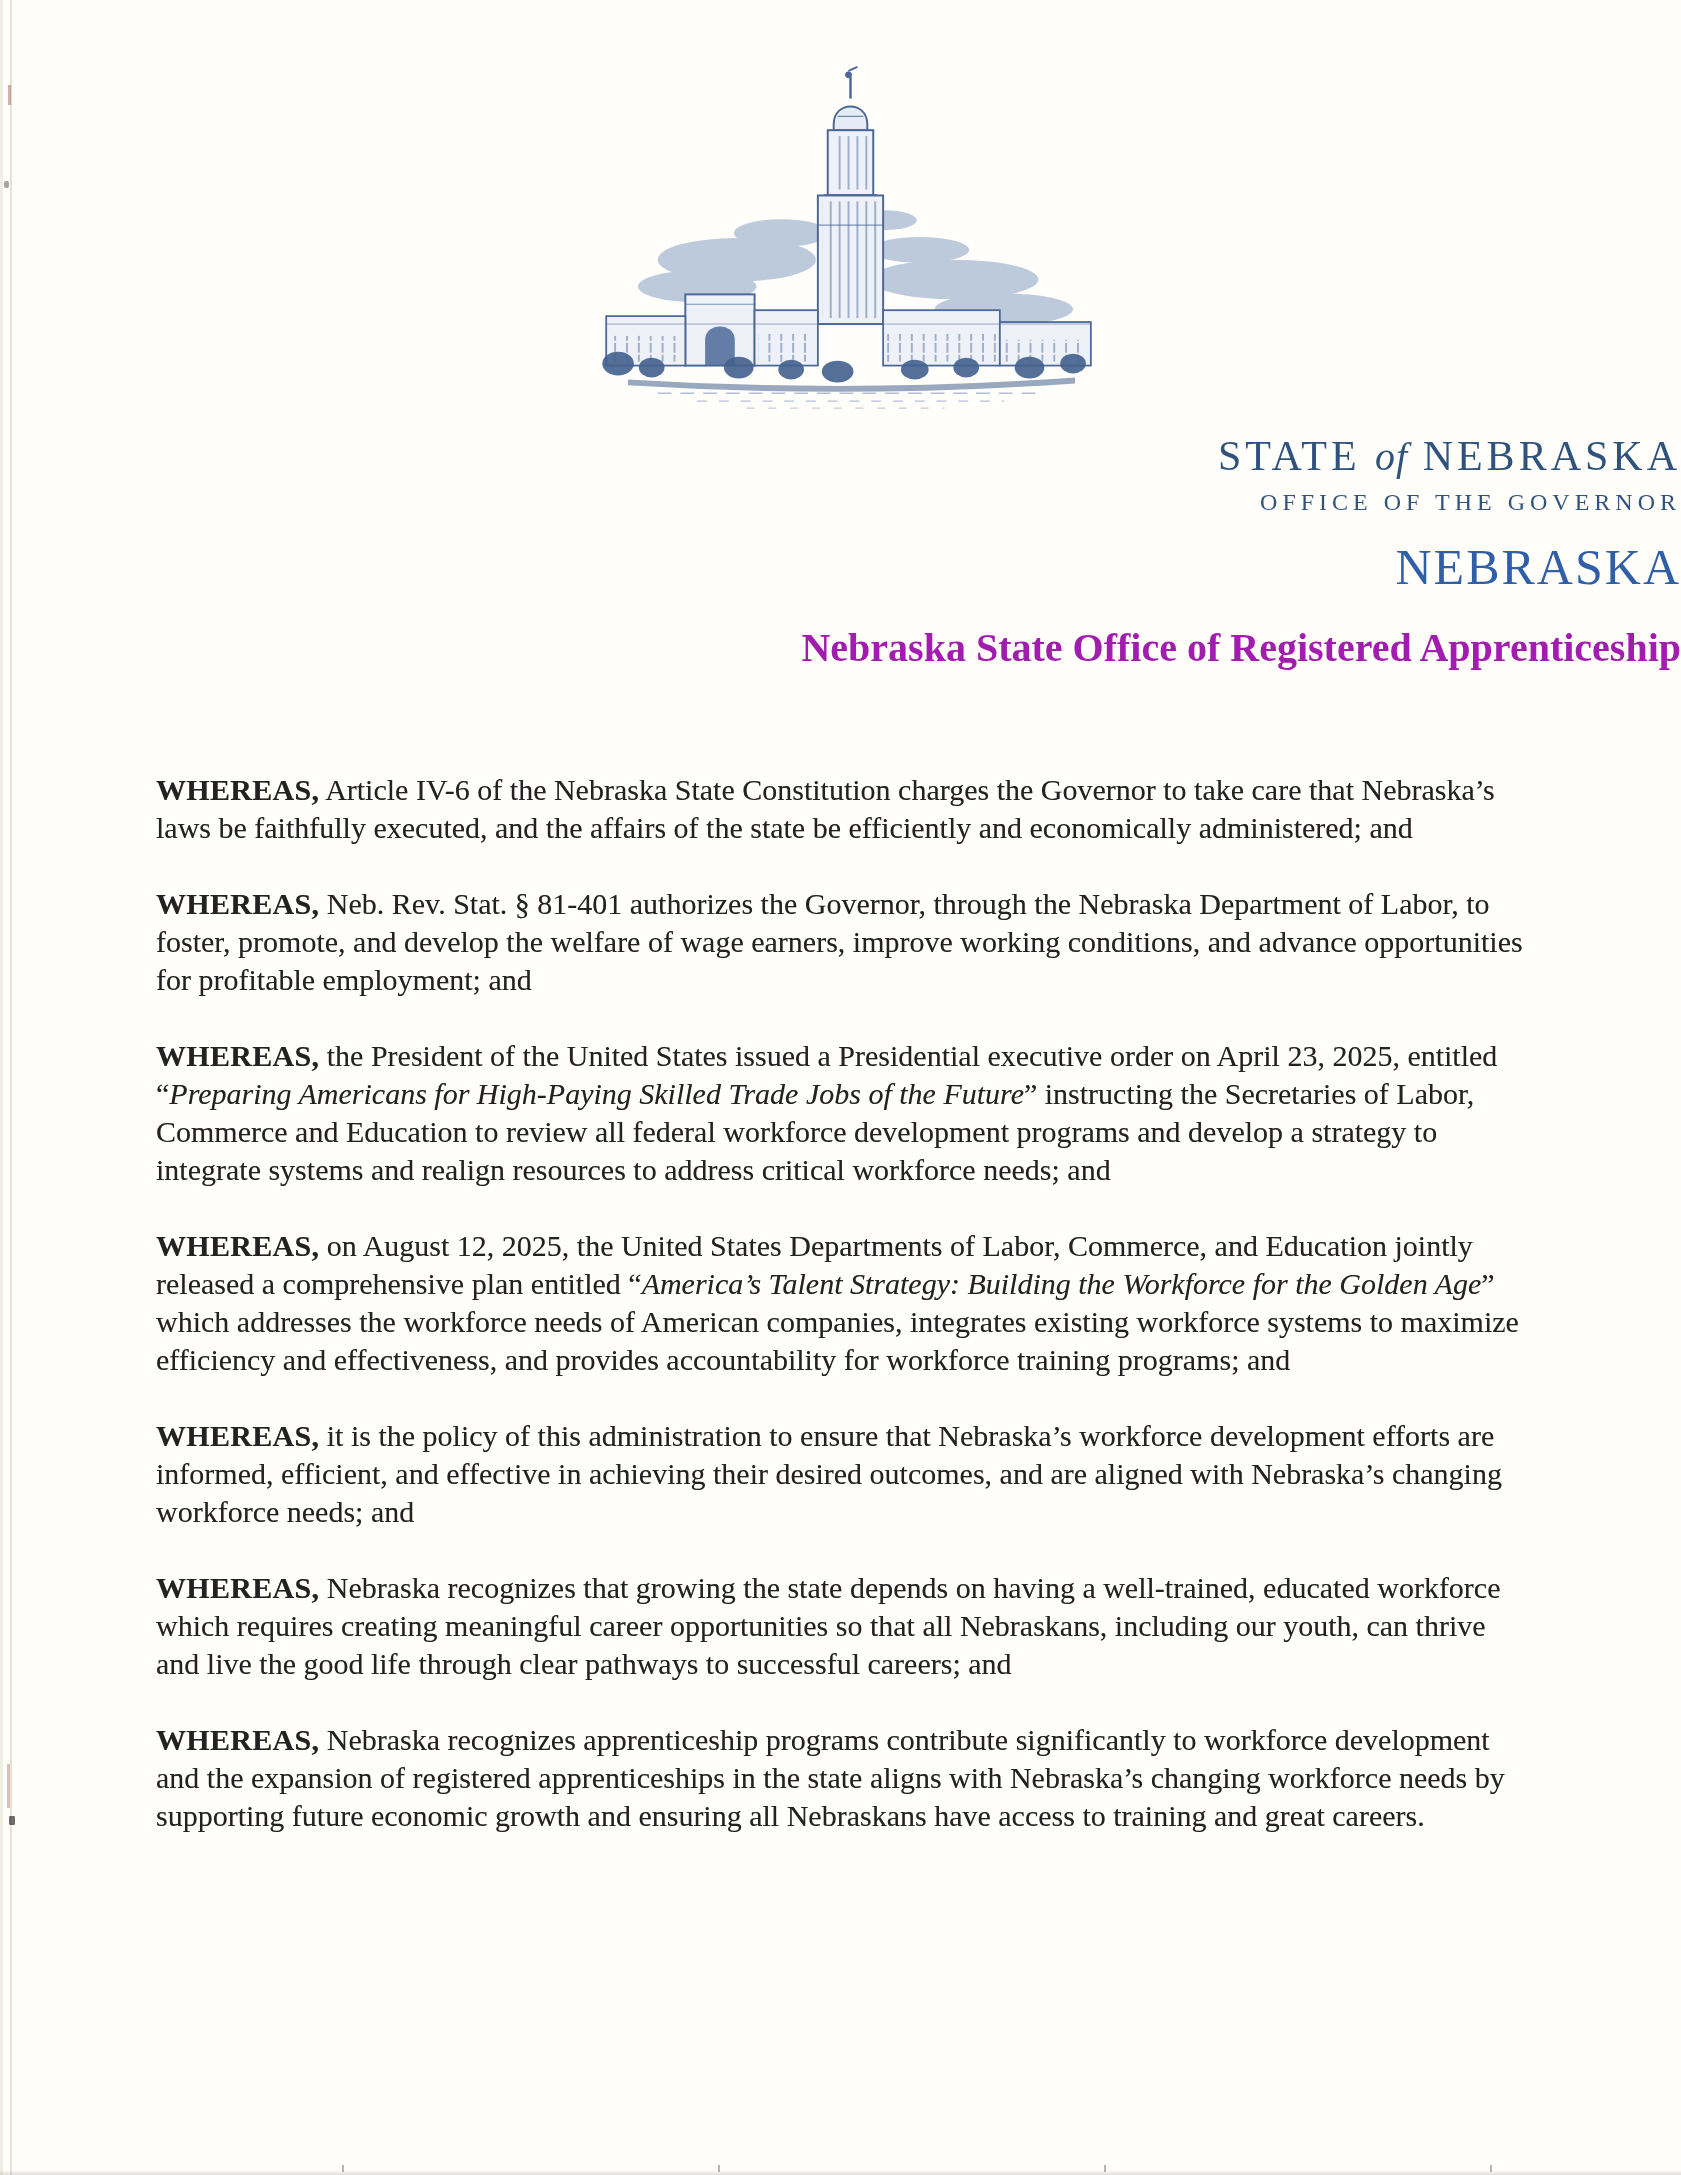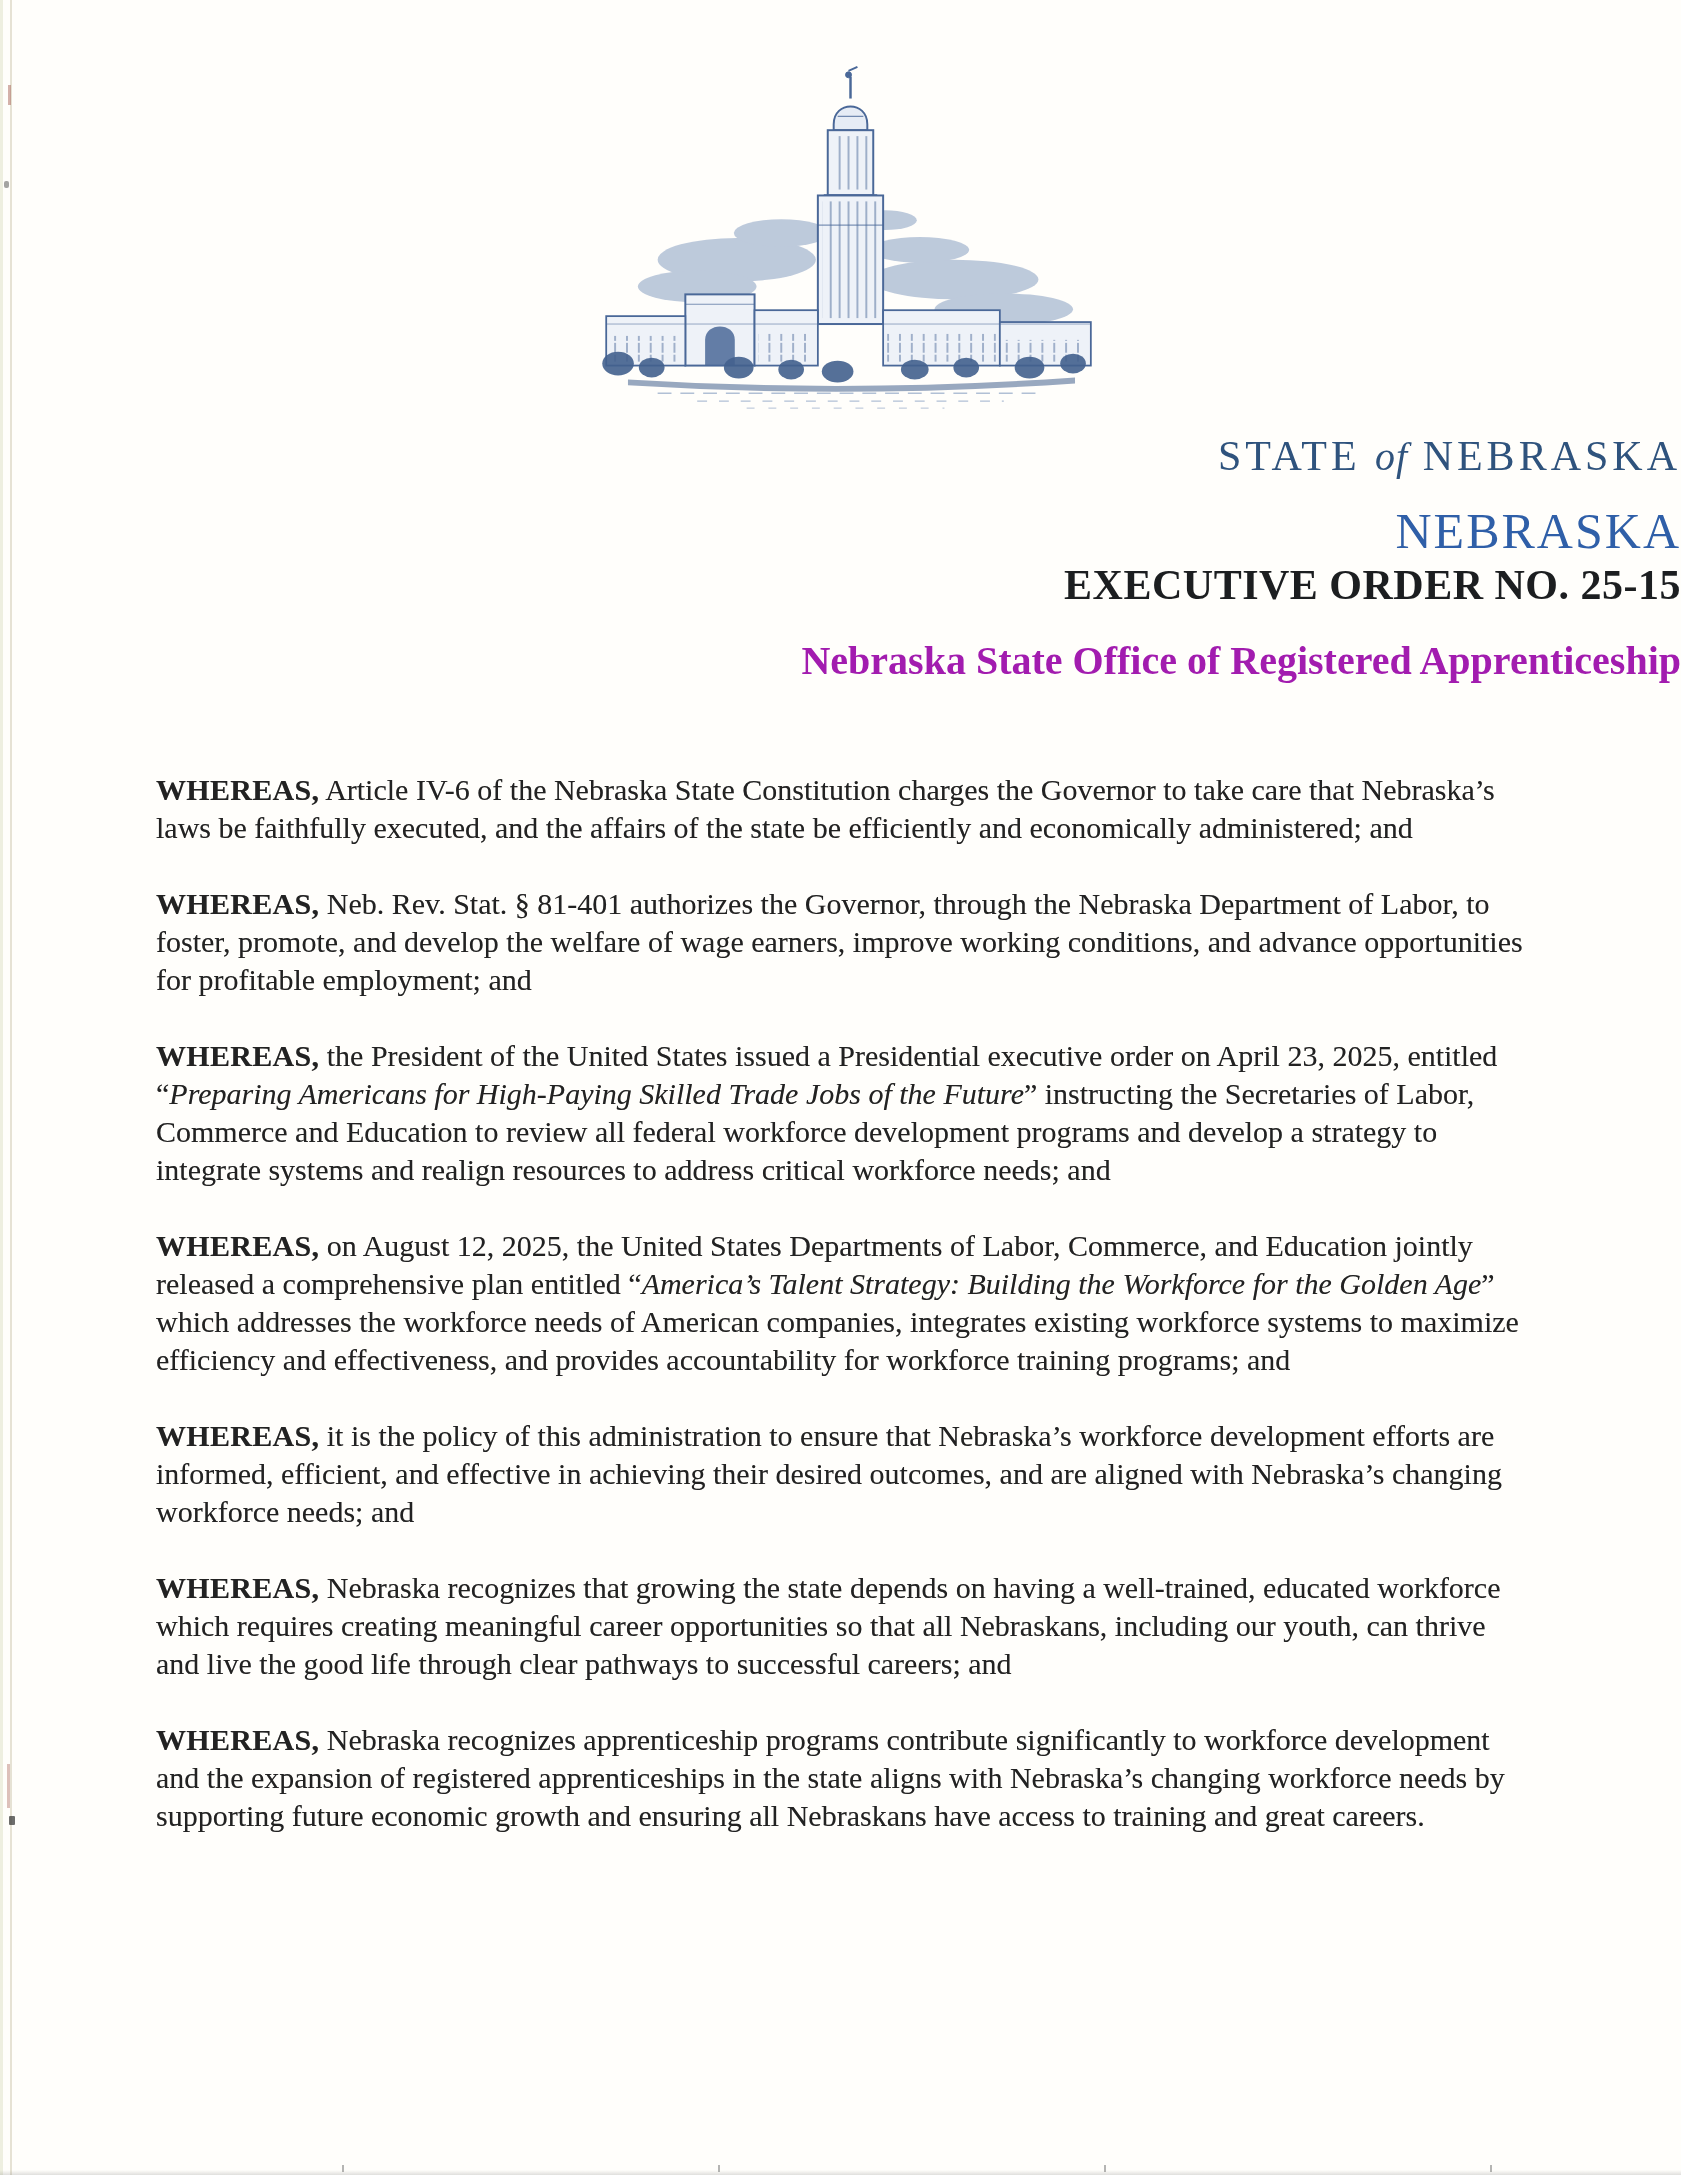--- a/index.html
+++ b/index.html
@@ -157,24 +157,24 @@
         <line x1="160" y1="355" x2="360" y2="355" stroke-width="1" stroke-dasharray="8 14"></line>
       </g>
     </svg>
 
     <div class="org-line1">
       <span>STATE</span>
       <span class="of">of</span>
       <span>NEBRASKA</span>
     </div>
 
+    <div class="org-line2">OFFICE OF THE GOVERNOR</div>
 
     <div class="city">NEBRASKA</div>
 
-    <div class="order-no">EXECUTIVE ORDER NO. 25-15</div>
 
     <h1 class="doc-title">Nebraska State Office of Registered Apprenticeship</h1>
   </div>
 
   <main class="body-text" id="paragraphs">
       <p><strong>WHEREAS,</strong><span> Article IV-6 of the Nebraska State Constitution charges the Governor to take care that Nebraska’s laws be faithfully executed, and the affairs of the state be efficiently and economically administered; and</span></p>
       <p><strong>WHEREAS,</strong><span> Neb. Rev. Stat. § 81-401 authorizes the Governor, through the Nebraska Department of Labor, to foster, promote, and develop the welfare of wage earners, improve working conditions, and advance opportunities for profitable employment; and</span></p>
       <p><strong>WHEREAS,</strong><span> the President of the United States issued a Presidential executive order on April 23, 2025, entitled “</span><em>Preparing Americans for High-Paying Skilled Trade Jobs of the Future</em><span>” instructing the Secretaries of Labor, Commerce and Education to review all federal workforce development programs and develop a strategy to integrate systems and realign resources to address critical workforce needs; and</span></p>
       <p><strong>WHEREAS,</strong><span> on August 12, 2025, the United States Departments of Labor, Commerce, and Education jointly released a comprehensive plan entitled “</span><em>America’s Talent Strategy: Building the Workforce for the Golden Age</em><span>” which addresses the workforce needs of American companies, integrates existing workforce systems to maximize efficiency and effectiveness, and provides accountability for workforce training programs; and</span></p>
       <p><strong>WHEREAS,</strong><span> it is the policy of this administration to ensure that Nebraska’s workforce development efforts are informed, efficient, and effective in achieving their desired outcomes, and are aligned with Nebraska’s changing workforce needs; and</span></p>

